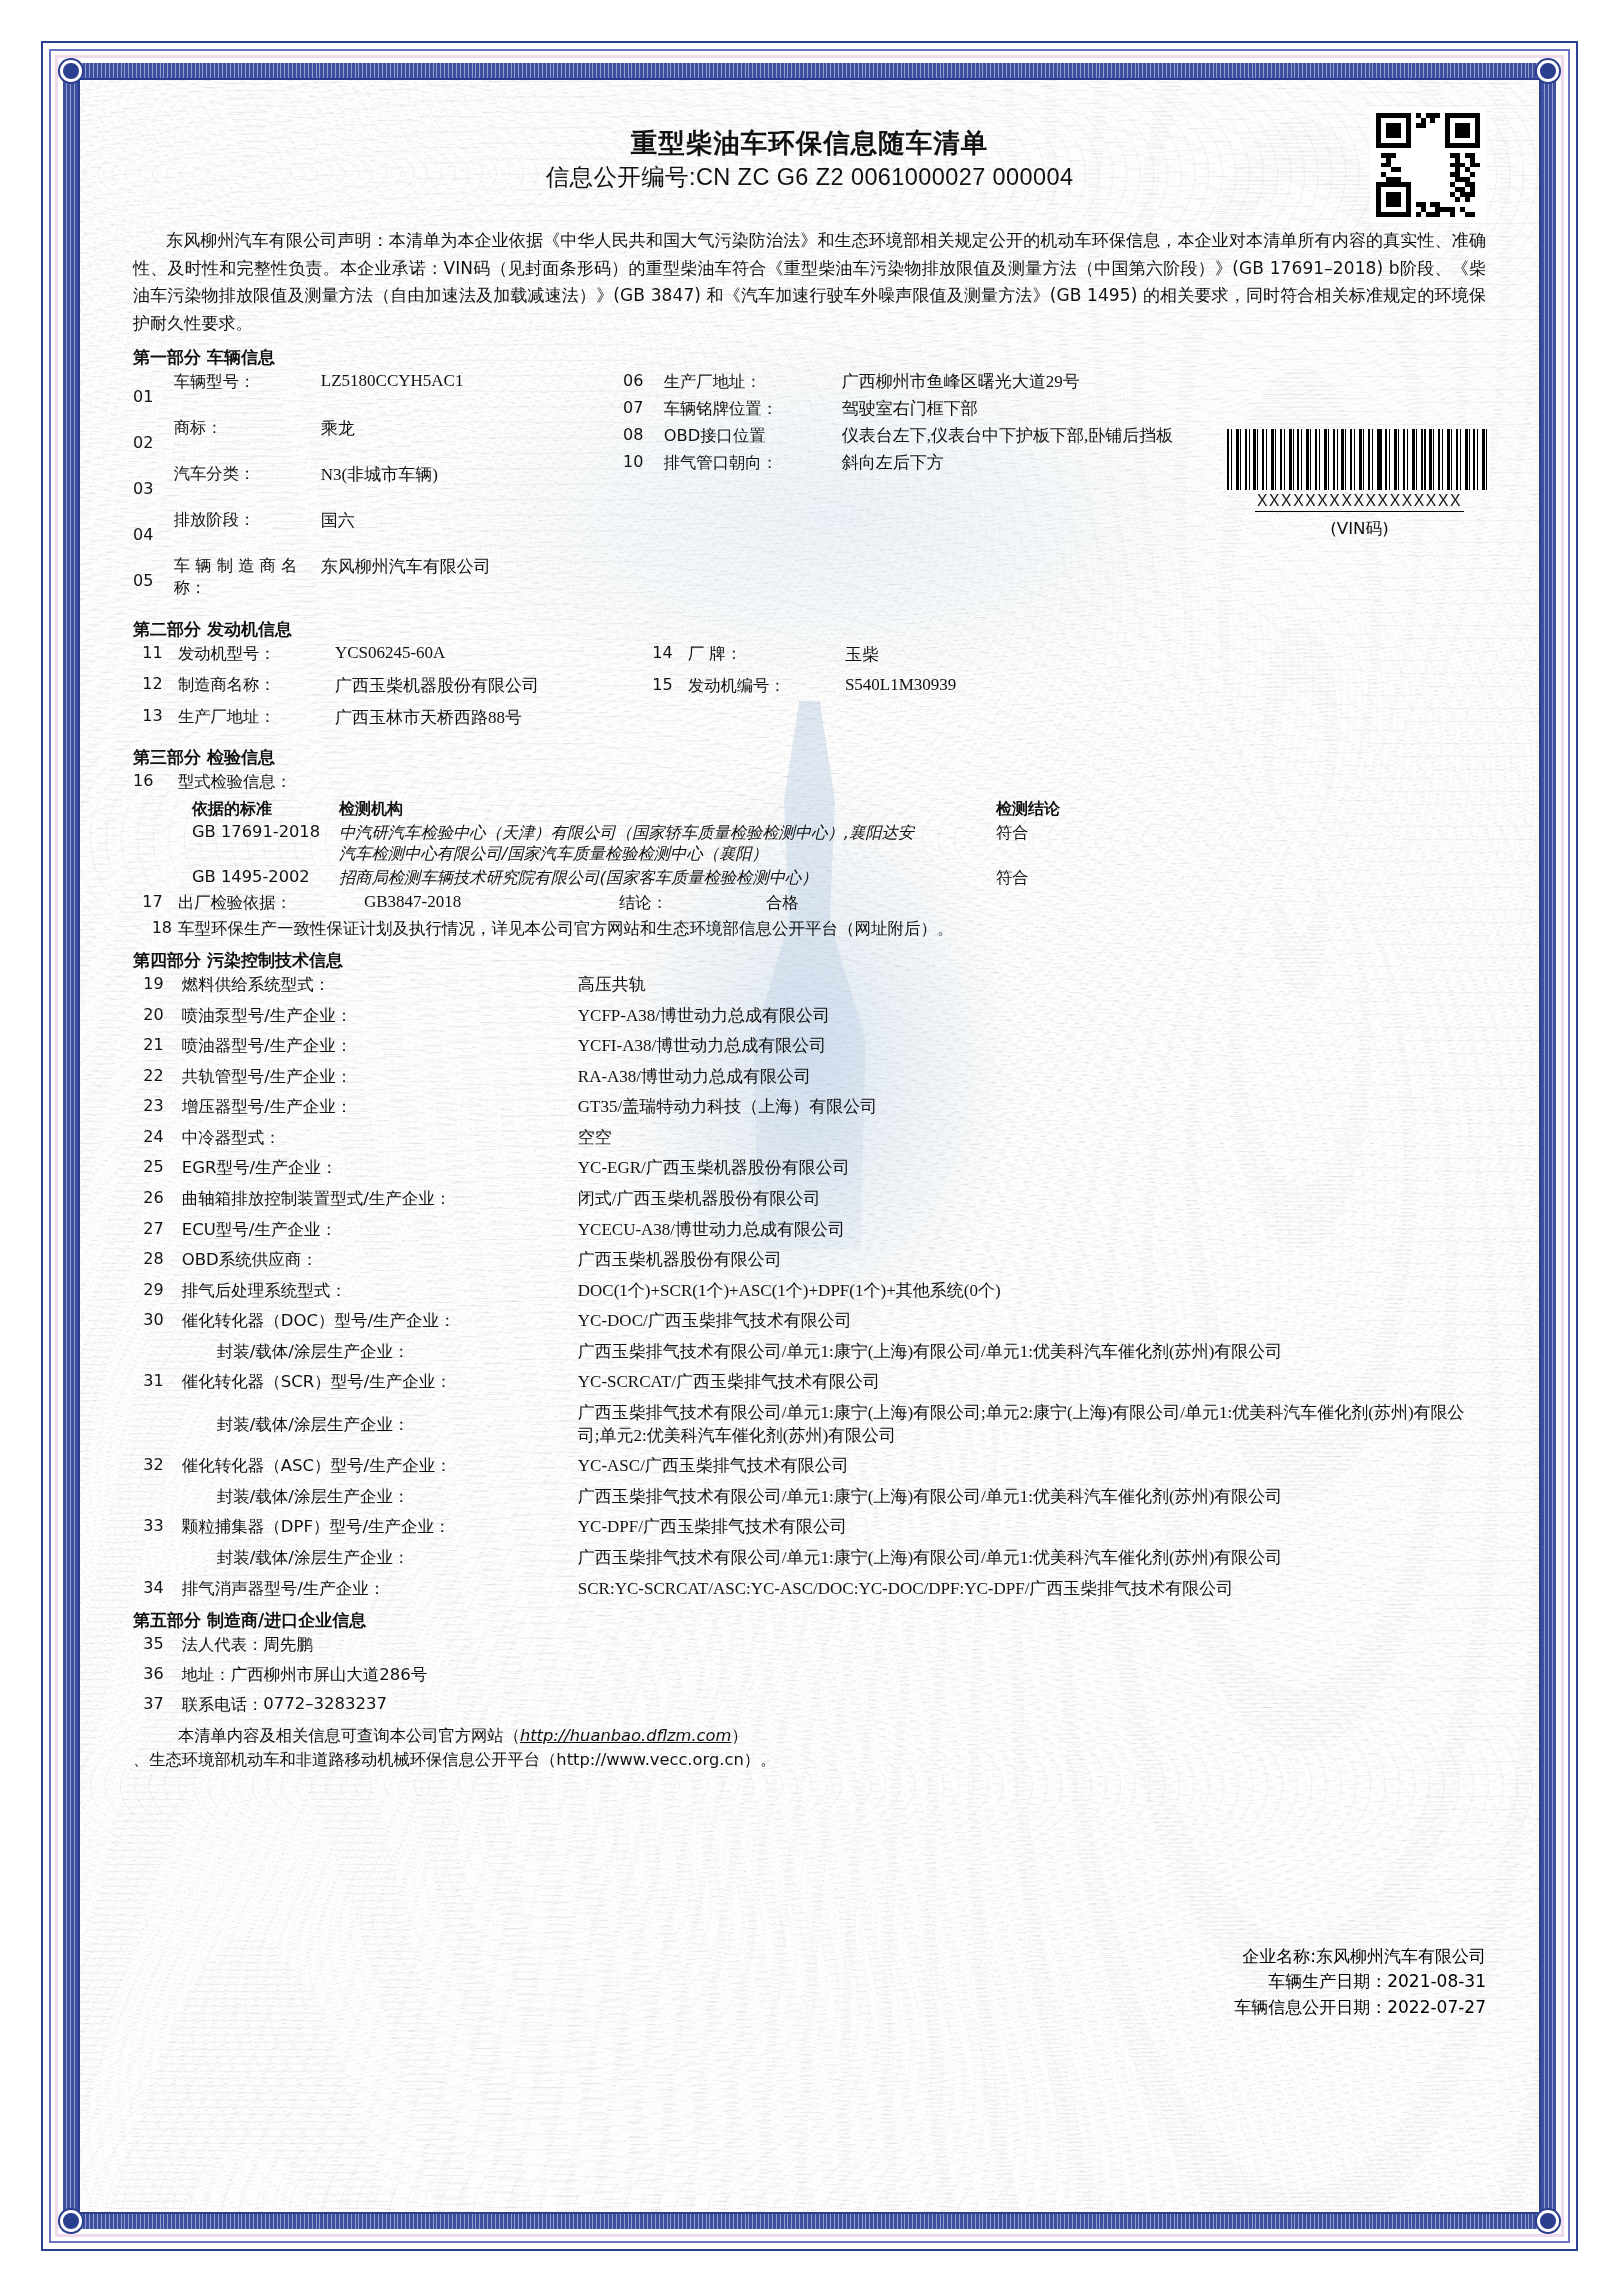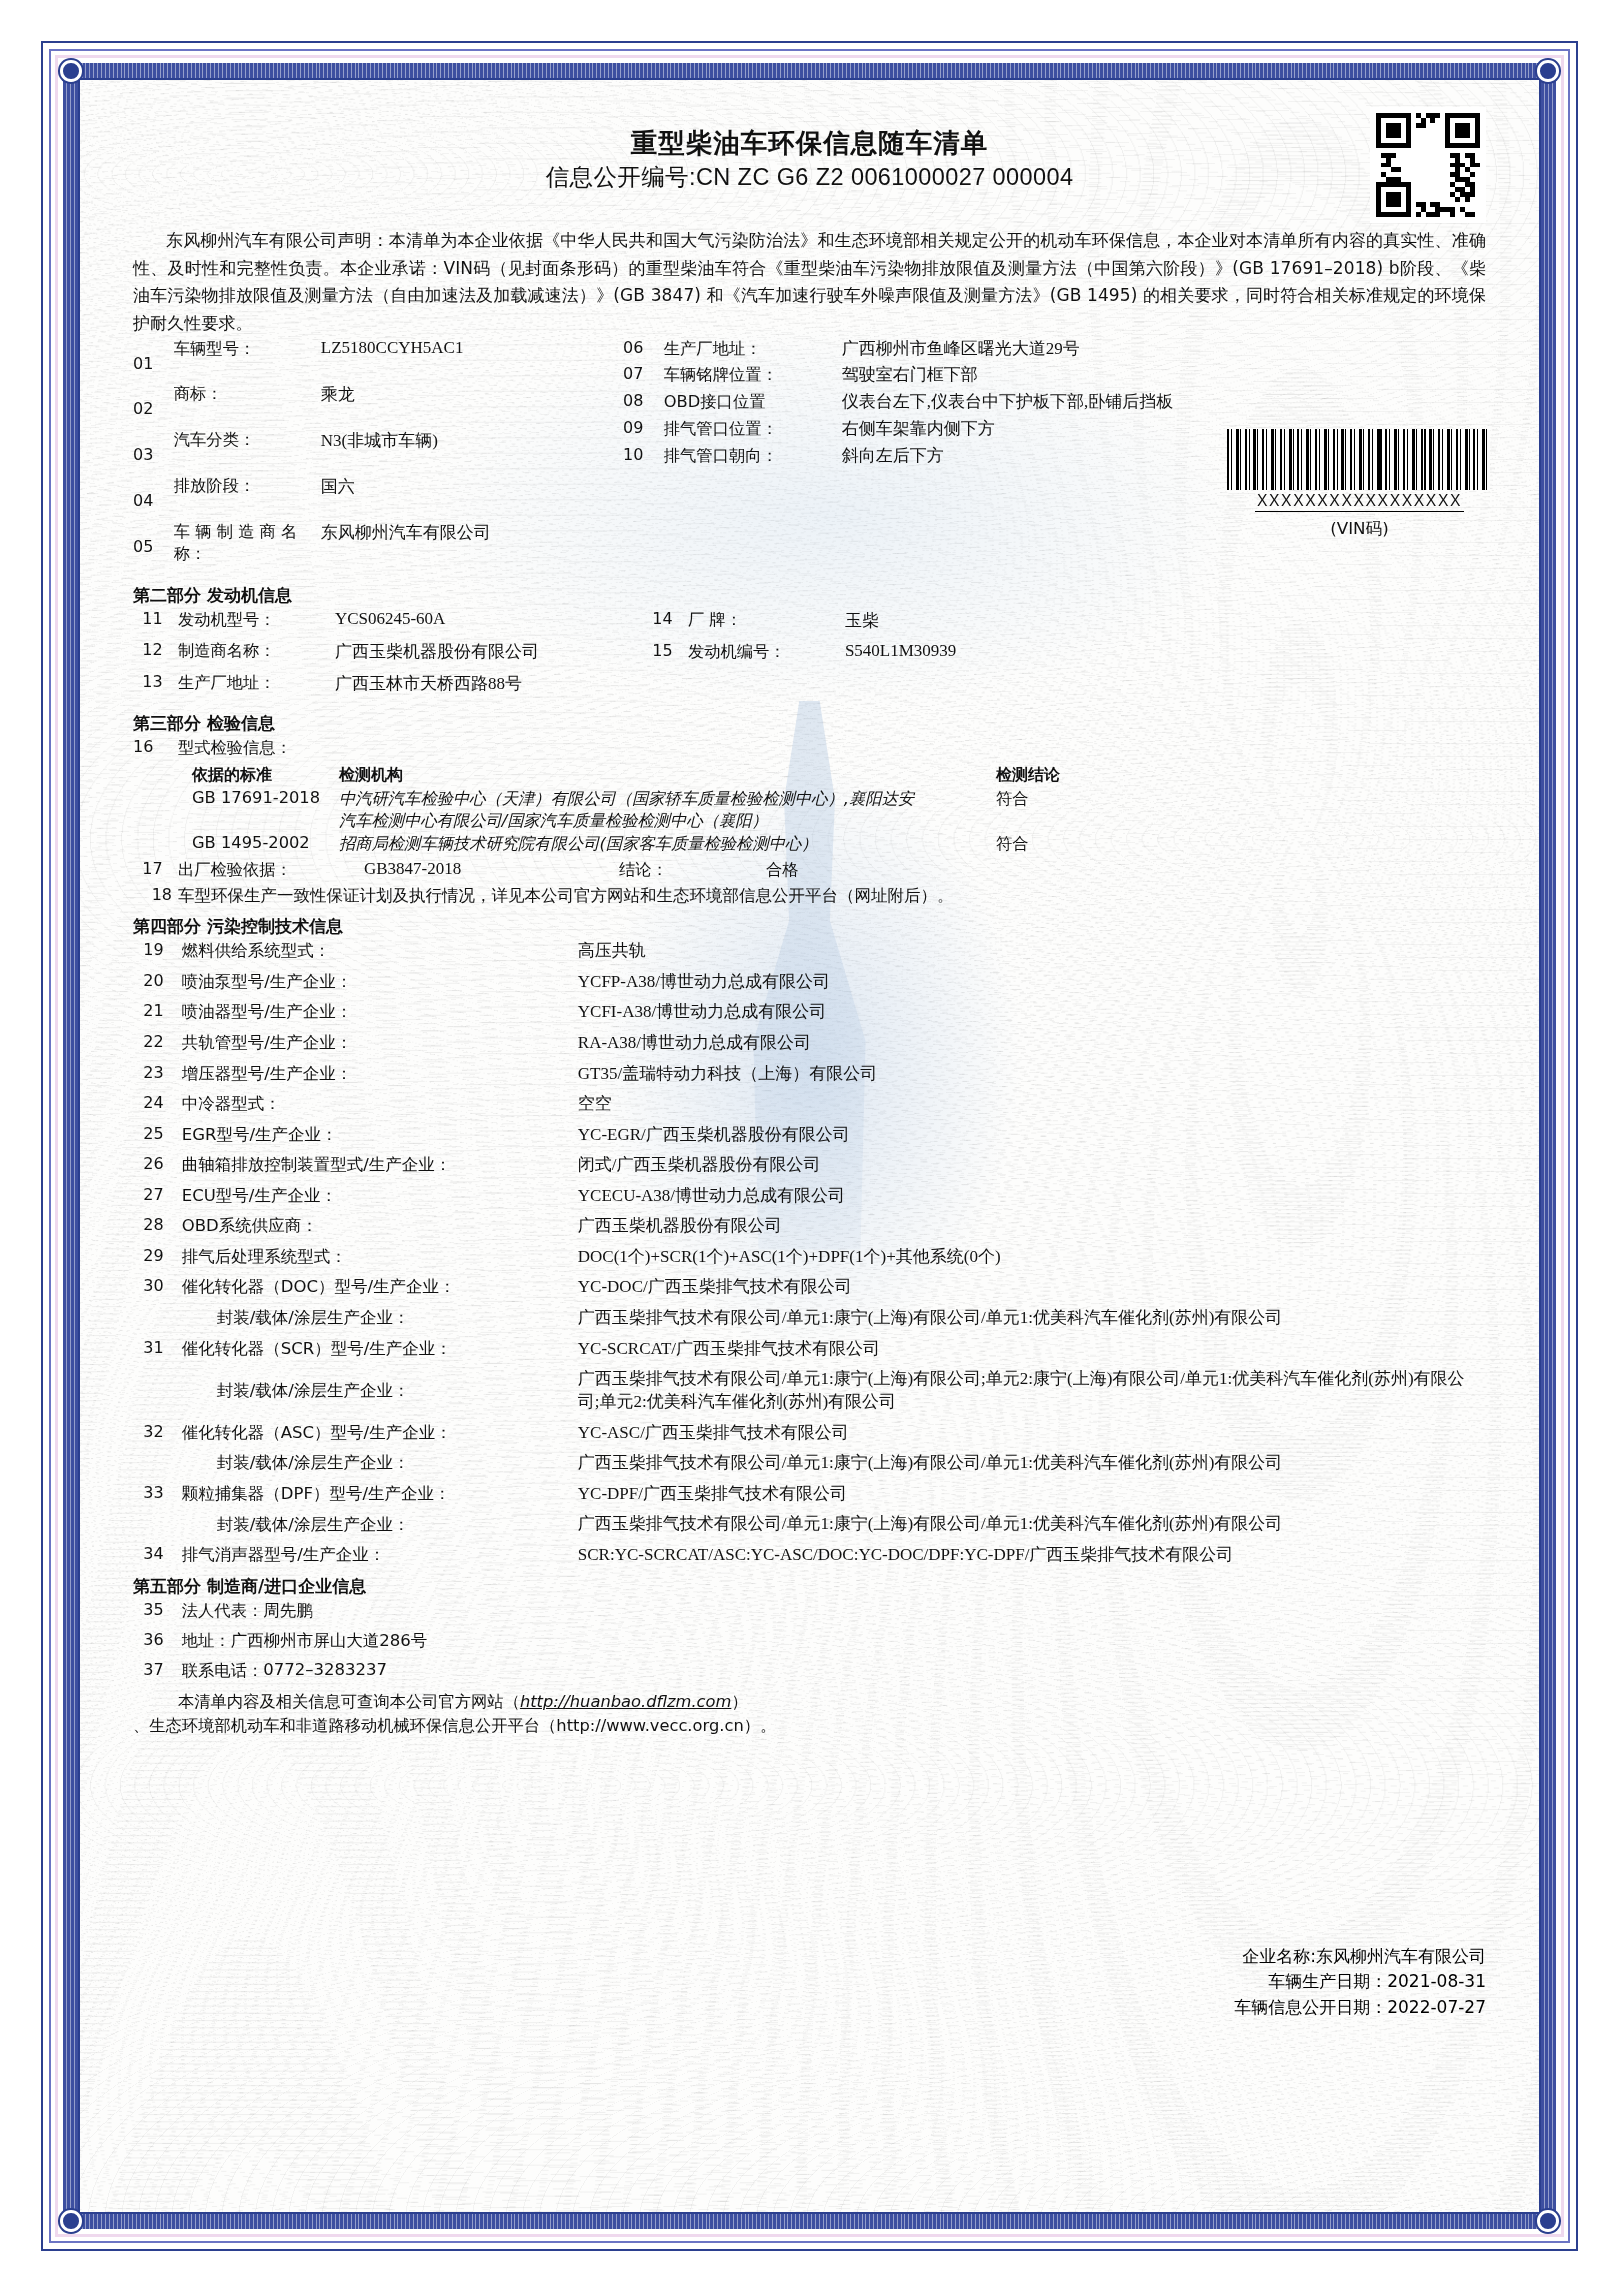--- a/index.html
+++ b/index.html
@@ -323,20 +323,21 @@
       </div>
 
       <div class="decl">东风柳州汽车有限公司声明：本清单为本企业依据《中华人民共和国大气污染防治法》和生态环境部相关规定公开的机动车环保信息，本企业对本清单所有内容的真实性、准确性、及时性和完整性负责。本企业承诺：VIN码（见封面条形码）的重型柴油车符合《重型柴油车污染物排放限值及测量方法（中国第六阶段）》(GB 17691–2018) b阶段、《柴油车污染物排放限值及测量方法（自由加速法及加载减速法）》(GB 3847) 和《汽车加速行驶车外噪声限值及测量方法》(GB 1495) 的相关要求，同时符合相关标准规定的环境保护耐久性要求。</div>
 
       <div class="barcode-block">
         <div class="barcode"></div>
         <div class="vin-text">XXXXXXXXXXXXXXXXX</div>
         <div class="vin-label">(VIN码)</div>
       </div>
 
+      <div class="sec">第一部分 车辆信息</div>
       <div class="rows two-col">
         <div class="col-l p1l">
           <div class="row">
             <div class="num">01</div>
             <div class="lbl">车辆型号：</div>
             <div class="val">LZ5180CCYH5AC1</div>
           </div>
           <div class="row">
             <div class="num">02</div>
             <div class="lbl">商标：</div>
@@ -366,25 +367,20 @@
           </div>
           <div class="row">
             <div class="num">07</div>
             <div class="lbl">车辆铭牌位置：</div>
             <div class="val">驾驶室右门框下部</div>
           </div>
           <div class="row">
             <div class="num">08</div>
             <div class="lbl">OBD接口位置</div>
             <div class="val">仪表台左下,仪表台中下护板下部,卧铺后挡板</div>
-          </div>
-          <div class="row">
-            <div class="num">09</div>
-            <div class="lbl">排气管口位置：</div>
-            <div class="val">右侧车架靠内侧下方</div>
           </div>
           <div class="row">
             <div class="num">10</div>
             <div class="lbl">排气管口朝向：</div>
             <div class="val">斜向左后下方</div>
           </div>
         </div>
       </div>
 
       <div class="sec">第二部分 发动机信息</div>

